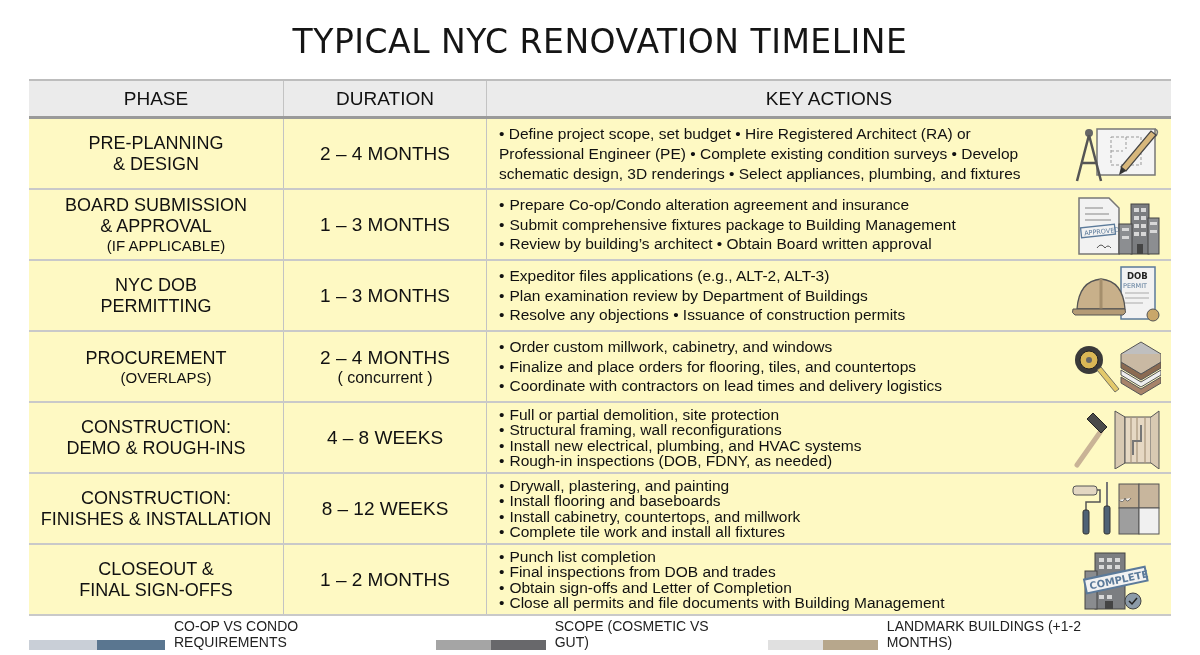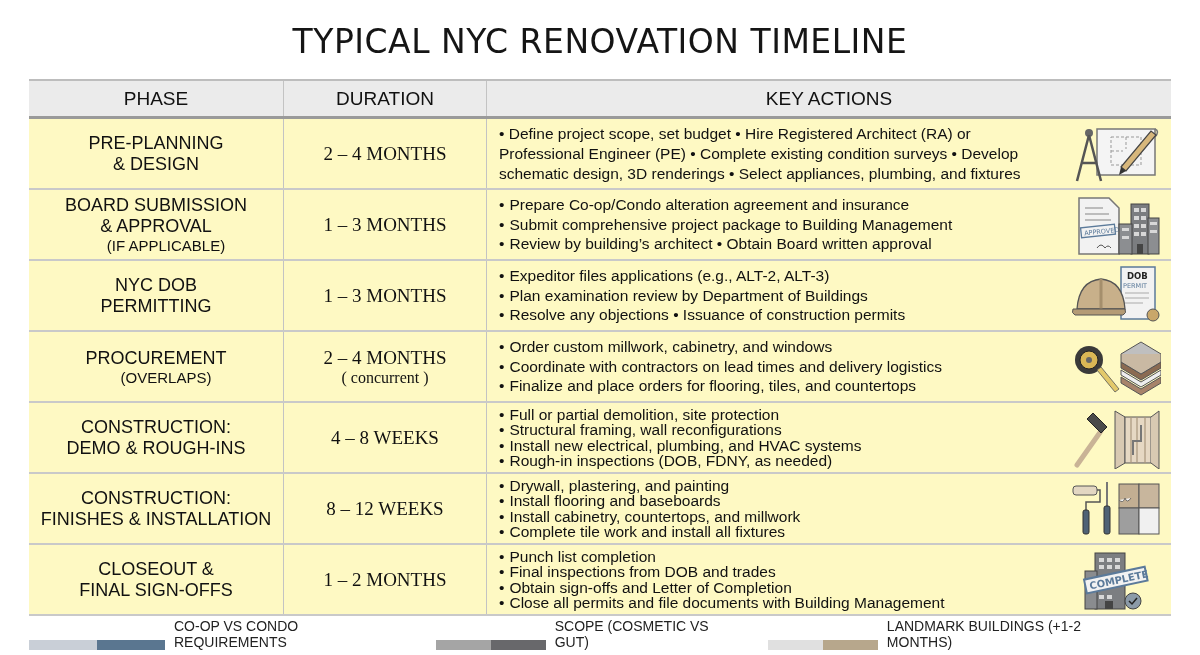--- a/index.html
+++ b/index.html
@@ -29,21 +29,21 @@
   }
   .row > div { border-right: 1px solid #c3c3c3; }
   .row > div:last-child { border-right: none; }
   .phase {
     display: flex; flex-direction: column; align-items: center; justify-content: center;
     text-align: center; font-size: 18px; line-height: 21px; color: #111;
   }
   .phase .sub { font-size: 15px; line-height: 17px; margin-left: 20px; }
   .dur {
     display: flex; flex-direction: column; align-items: center; justify-content: center;
-    text-align: left; font-size: 19px; line-height: 21px; color: #111; font-family: Liberation Serif, serif;
+    text-align: left; font-size: 19px; line-height: 21px; color: #111;
   }
   .dur .sub { font-size: 16px; line-height: 19px; }
   .actions {
     position: relative; display: flex; align-items: center;
     padding-left: 12px; padding-right: 100px;
   }
   .actions ul { list-style: none; font-size: 15.5px; line-height: 16px; color: #111; }
   .actions ul.para li { line-height: 20px; }
   .actions ul.three li { line-height: 19.5px; }
   .actions ul.four li { line-height: 15.5px; }
@@ -103,21 +103,21 @@
           <div>BOARD SUBMISSION</div>
           <div>&amp; APPROVAL</div>
           <div class="sub">(IF APPLICABLE)</div>
         </div>
         <div class="dur">
           <div>1 – 3 MONTHS</div>
         </div>
         <div class="actions">
           <ul class="three">
             <li>Prepare Co-op/Condo alteration agreement and insurance</li>
-            <li>Submit comprehensive project package to Building Management</li>
+            <li>Submit comprehensive fixtures package to Building Management</li>
             <li>Review by building’s architect •  Obtain Board written approval</li>
           </ul>
           <span class="icon-box">
     <svg viewBox="0 0 90 62" width="90" height="62">
       <path d="M8 4 h30 l10 10 v46 h-40 z" fill="#f2f2f2" stroke="#777" stroke-width="1.5"></path>
       <path d="M14 14 h18 M14 20 h24 M14 26 h26" stroke="#aaa" stroke-width="1.3"></path>
       <rect x="10" y="32" width="34" height="10" fill="none" stroke="#5b7a9a" stroke-width="1.3" transform="rotate(-6 27 37)"></rect>
       <text x="13" y="40" font-size="6.5" fill="#5b7a9a" font-family="DejaVu Sans, sans-serif" transform="rotate(-6 27 37)">APPROVED</text>
       <path d="M26 54 q4 -6 8 0 q3 -4 6 0" stroke="#555" fill="none" stroke-width="1"></path>
       <rect x="60" y="10" width="18" height="50" fill="#7b7d80" stroke="#444"></rect>
@@ -173,22 +173,22 @@
           <div>PROCUREMENT</div>
           <div class="sub">(OVERLAPS)</div>
         </div>
         <div class="dur">
           <div>2 – 4 MONTHS</div>
           <div class="sub">( concurrent )</div>
         </div>
         <div class="actions">
           <ul class="three">
             <li>Order custom millwork, cabinetry, and windows</li>
+            <li>Finalize and place orders for flooring, tiles, and countertops</li>
             <li>Coordinate with contractors on lead times and delivery logistics</li>
-            <li>Finalize and place orders for flooring, tiles, and countertops</li>
           </ul>
           <span class="icon-box">
     <svg viewBox="0 0 90 62" width="90" height="62">
       <circle cx="18" cy="24" r="14" fill="#3a3a3a"></circle>
       <circle cx="18" cy="24" r="9" fill="#d9b655" stroke="#222"></circle>
       <circle cx="18" cy="24" r="3" fill="#666"></circle>
       <path d="M26 34 L44 56 l4 -3 L30 31 z" fill="#e3c96a" stroke="#555" stroke-width="0.8"></path>
       <path d="M50 18 l20 -12 l20 12 l-20 12 z" fill="#bfbfbf" stroke="#555"></path>
       <path d="M50 26 l20 12 l20 -12 v6 l-20 12 l-20 -12 z" fill="#8b6b52" stroke="#555"></path>
       <path d="M50 34 l20 12 l20 -12 v5 l-20 12 l-20 -12 z" fill="#eeeeee" stroke="#555"></path>

